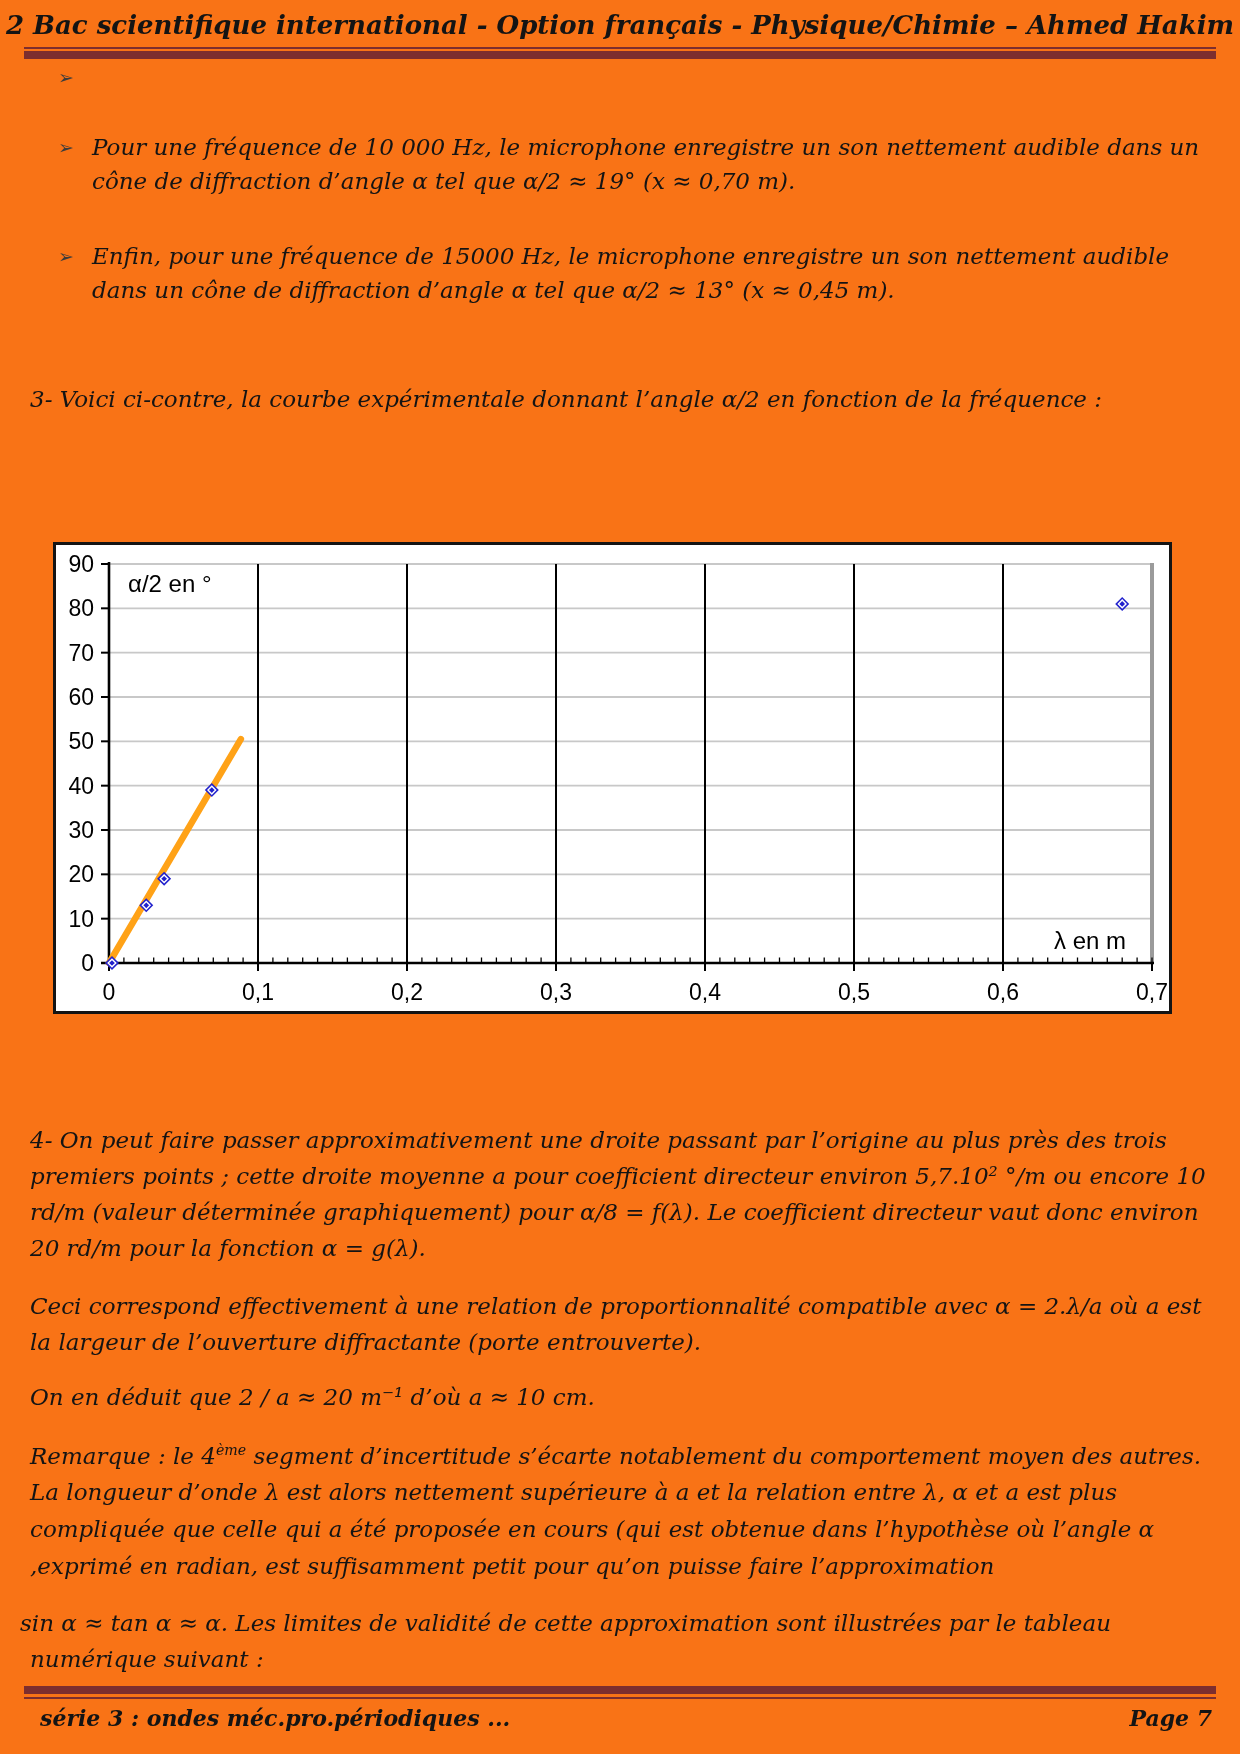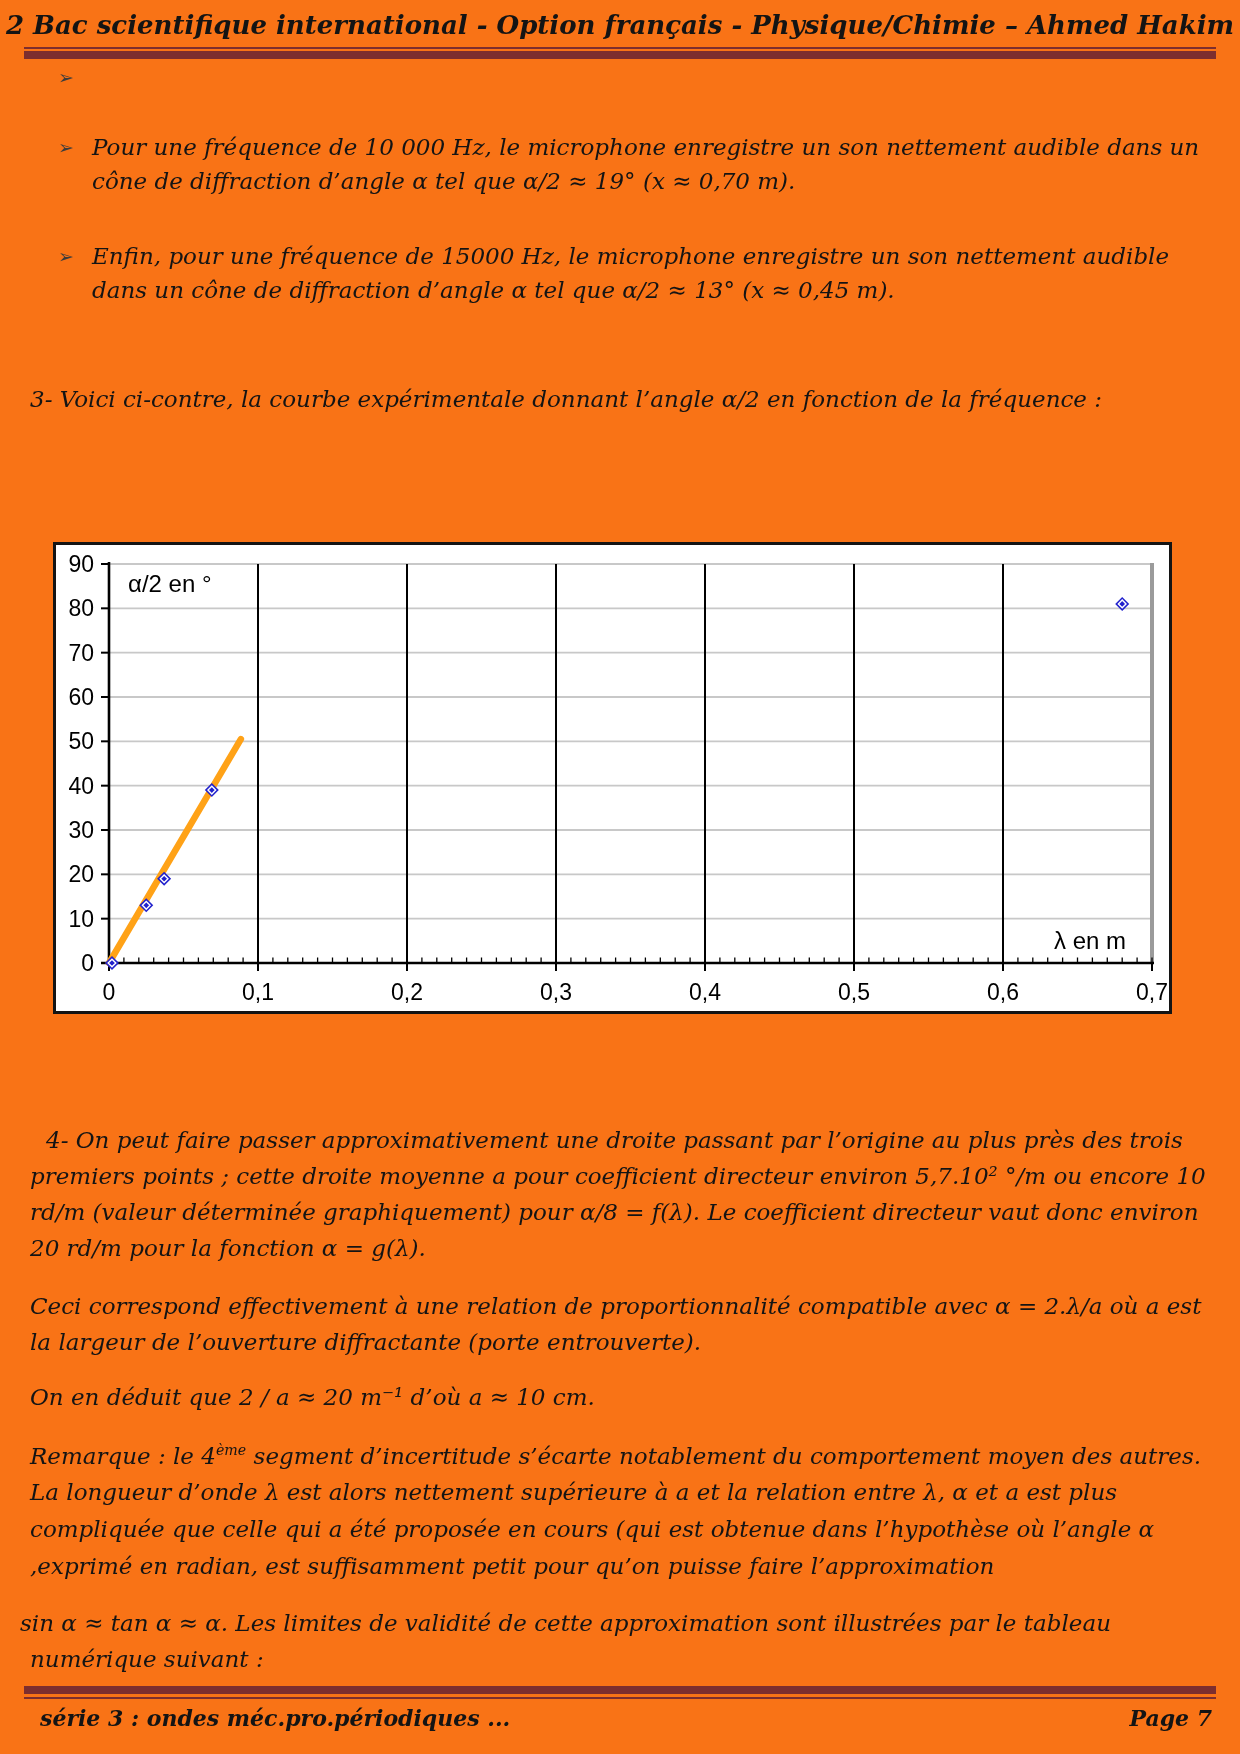--- a/index.html
+++ b/index.html
@@ -173,21 +173,21 @@
         <text x="500.00000000000006" y="455" text-anchor="middle" font-size="23" fill="#000000">0,3</text>
         <text x="649" y="455" text-anchor="middle" font-size="23" fill="#000000">0,4</text>
         <text x="798" y="455" text-anchor="middle" font-size="23" fill="#000000">0,5</text>
         <text x="947.0000000000001" y="455" text-anchor="middle" font-size="23" fill="#000000">0,6</text>
         <text x="1096" y="455" text-anchor="middle" font-size="23" fill="#000000">0,7</text>
         <text x="72" y="47" font-size="24" fill="#000000">α/2 en °</text>
         <text x="1070" y="404" text-anchor="end" font-size="24" fill="#000000">λ en m</text>
       </svg>
   </div>
 
-  <div class="t" style="left:30px;top:1127px;margin-left:16px;">4- On peut faire passer approximativement une droite passant par l’origine au plus près des trois</div>
+  <div class="t" style="left:30px;top:1127px;">4- On peut faire passer approximativement une droite passant par l’origine au plus près des trois</div>
   <div class="t" style="left:30px;top:1163px;">premiers points ; cette droite moyenne a pour coefficient directeur environ 5,7.10² °/m ou encore 10</div>
   <div class="t" style="left:30px;top:1199px;">rd/m (valeur déterminée graphiquement) pour α/8 = f(λ). Le coefficient directeur vaut donc environ</div>
   <div class="t" style="left:30px;top:1235px;">20 rd/m pour la fonction α = g(λ).</div>
 
   <div class="t" style="left:30px;top:1293px;">Ceci correspond effectivement à une relation de proportionnalité compatible avec α = 2.λ/a où a est</div>
   <div class="t" style="left:30px;top:1329px;">la largeur de l’ouverture diffractante (porte entrouverte).</div>
 
   <div class="t" style="left:30px;top:1384px;">On en déduit que 2 / a ≈ 20 m⁻¹ d’où a ≈ 10 cm.</div>
 
   <div class="t" style="left:30px;top:1442px;"><span>Remarque : le 4</span><sup>ème</sup><span> segment d’incertitude s’écarte notablement du comportement moyen des autres.</span></div>

